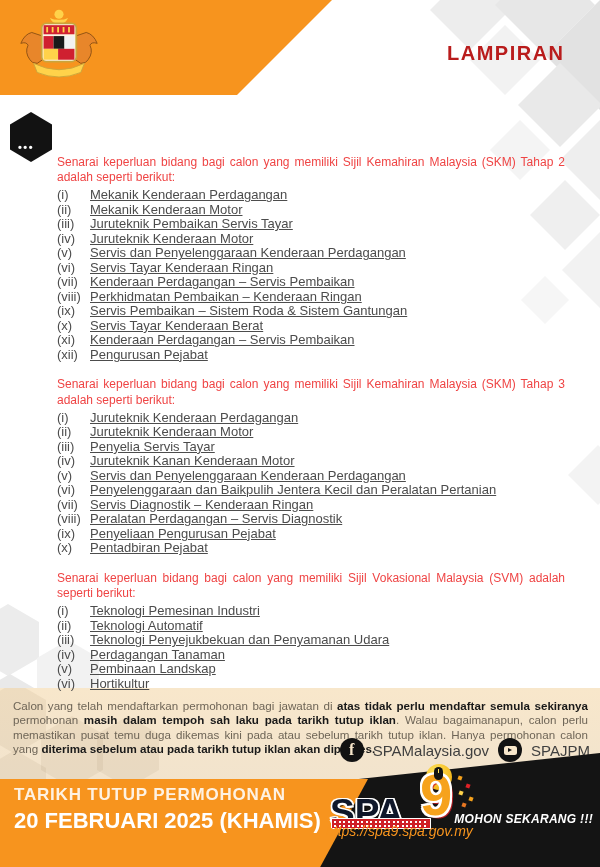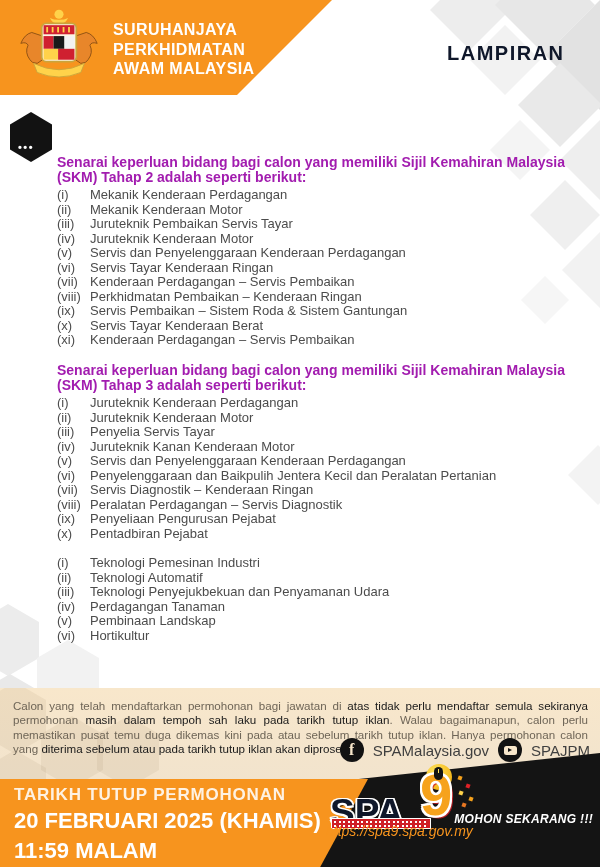--- a/index.html
+++ b/index.html
@@ -10,47 +10,47 @@
   
   .deco { position:absolute; left:0; top:0; width:600px; height:867px; z-index:0; }
 
   
   .header-banner { position:absolute; left:0; top:0; width:600px; height:95px;
     background:#F7941E; clip-path:polygon(0 0,332px 0,237px 100%,0 100%); z-index:2; }
   .crest { position:absolute; left:13px; top:7px; width:92px; height:80px; }
   .org-name { position:absolute; left:113px; top:20px; font-size:16px; font-weight:800;
     color:#ffffff; line-height:19.5px; letter-spacing:.4px; }
   .lampiran { position:absolute; left:447px; top:42px; font-size:20px; font-weight:800;
-    color:#0f172a; letter-spacing:1.5px; z-index:2; }
+    color:#b91c1c; letter-spacing:1.5px; z-index:2; }
 
   
   .hex-icon { position:absolute; left:10px; top:112px; width:42px; height:50px; background:#121212;
     clip-path:polygon(50% 0,100% 25%,100% 75%,50% 100%,0 75%,0 25%); z-index:2; }
   .hex-dots { position:absolute; left:8px; top:29px; color:#ffffff; font-size:11px;
     font-weight:700; letter-spacing:1.5px; }
   .title-block { position:absolute; left:57px; top:111px; z-index:2; }
   .doc-title { font-size:21px; font-weight:800; color:#161616; letter-spacing:.2px; }
   .doc-subtitle { font-size:10.5px; color:#979797; margin-top:2px; letter-spacing:.2px; }
 
   
   .sections { position:absolute; left:57px; top:155px; width:508px; z-index:2; }
   .section { margin-bottom:15px; }
-  .intro { font-weight:700; font-size:14px; line-height:15.2px; color:#a21caf;
+  .intro { font-weight:400; font-size:12px; line-height:15.2px; color:#ef4444;
     text-align:justify; margin-bottom:3px; }
   .item { display:flex; font-size:13px; line-height:14.5px; color:#4c4c4c; }
   .item .num { width:33px; flex:none; }
-  .item .lbl { flex:1; }
+  .item .lbl { flex:1;text-decoration:underline; }
 
   
   .note-band { position:absolute; left:0; top:688px; width:600px; height:179px;
     background:linear-gradient(#f8e7cb,#ece0cf); z-index:1; }
   .note-hex { position:absolute; left:0; top:0; width:600px; height:179px; }
   .note-text { position:relative; padding:11px 12px 0 13px; font-size:11.6px; line-height:14.4px;
     text-align:justify; color:#6e6557; }
-  .note-text b { color:#191919; font-weight:400; }
+  .note-text b { color:#191919; font-weight:700; }
   .social-row { position:absolute; right:10px; top:50px; display:flex; align-items:center; gap:9px; }
   .soc-circle { position:relative; width:24px; height:24px; border-radius:50%; background:#121212;
     color:#f8e7cb; display:flex; align-items:center; justify-content:center; flex:none; }
   .soc-circle.fb { font-size:16px; font-weight:700; font-family:"Liberation Serif", serif; }
   .yt-rect { position:relative; width:13px; height:9px; background:#f8e7cb; border-radius:2.5px; }
   .yt-tri { position:absolute; left:4.5px; top:2px; width:0; height:0;
     border-left:4px solid #121212; border-top:2.5px solid transparent; border-bottom:2.5px solid transparent; }
   .soc-label { font-size:15px; color:#3f3f3f; }
 
   
@@ -152,25 +152,20 @@
           <rect x="54" y="22" width="2" height="6"></rect>
         <rect x="60" y="22" width="2" height="6"></rect>
       </g>
       <rect x="33" y="32" width="11" height="14" fill="#cf2030"></rect>
       <rect x="44" y="32" width="12" height="14" fill="#1a1a1a"></rect>
       <rect x="56" y="32" width="11" height="14" fill="#f2f2f2"></rect>
       <rect x="33" y="46" width="16" height="12" fill="#ffd24a"></rect>
       <rect x="49" y="46" width="18" height="12" fill="#cf2030"></rect>
       <path d="M22 62 q28 14 56 0 l-4 10 q-24 10 -48 0 Z" fill="#ffd24a" stroke="#caa43a" stroke-width="1"></path>
     </svg>
-    <div class="org-name">
-      <div>SURUHANJAYA</div>
-      <div>PERKHIDMATAN</div>
-      <div>AWAM MALAYSIA</div>
-    </div>
   </header>
   <div class="lampiran">LAMPIRAN</div>
 
   <div class="hex-icon">
     <div class="hex-dots">•••</div>
   </div>
 
   <main class="sections">
       <section class="section">
         <p class="intro">Senarai keperluan bidang bagi calon yang memiliki Sijil Kemahiran Malaysia (SKM) Tahap 2 adalah seperti berikut:</p>
@@ -211,20 +206,24 @@
           <span class="lbl">Servis Pembaikan – Sistem Roda &amp; Sistem Gantungan</span>
         </div>
         <div class="item">
           <span class="num">(x)</span>
           <span class="lbl">Servis Tayar Kenderaan Berat</span>
         </div>
         <div class="item">
           <span class="num">(xi)</span>
           <span class="lbl">Kenderaan Perdagangan – Servis Pembaikan</span>
         </div>
+        <div class="item">
+          <span class="num">(xii)</span>
+          <span class="lbl">Pengurusan Pejabat</span>
+        </div>
       </section>
       <section class="section">
         <p class="intro">Senarai keperluan bidang bagi calon yang memiliki Sijil Kemahiran Malaysia (SKM) Tahap 3 adalah seperti berikut:</p>
         <div class="item">
           <span class="num">(i)</span>
           <span class="lbl">Juruteknik Kenderaan Perdagangan</span>
         </div>
         <div class="item">
           <span class="num">(ii)</span>
           <span class="lbl">Juruteknik Kenderaan Motor</span>
@@ -256,20 +255,21 @@
         <div class="item">
           <span class="num">(ix)</span>
           <span class="lbl">Penyeliaan Pengurusan Pejabat</span>
         </div>
         <div class="item">
           <span class="num">(x)</span>
           <span class="lbl">Pentadbiran Pejabat</span>
         </div>
       </section>
       <section class="section">
+        <p class="intro">Senarai keperluan bidang bagi calon yang memiliki Sijil Vokasional Malaysia (SVM) adalah seperti berikut:</p>
         <div class="item">
           <span class="num">(i)</span>
           <span class="lbl">Teknologi Pemesinan Industri</span>
         </div>
         <div class="item">
           <span class="num">(ii)</span>
           <span class="lbl">Teknologi Automatif</span>
         </div>
         <div class="item">
           <span class="num">(iii)</span>
@@ -287,21 +287,20 @@
           <span class="num">(vi)</span>
           <span class="lbl">Hortikultur</span>
         </div>
       </section>
     </main>
 
   <div class="black-band"></div>
   <div class="orange-bar">
     <div class="closing-title">TARIKH TUTUP PERMOHONAN</div>
     <div class="closing-date">20 FEBRUARI 2025 (KHAMIS)</div>
-    <div class="closing-time">11:59 MALAM</div>
   </div>
 
   <div class="spa9">
     <div class="spa-ball"></div>
     <div class="spa-mouse"></div>
     <div class="spa-nine">9</div>
     <div class="spa-word">SPA</div>
     <div class="spa-strip">
       <div class="dash d1"></div>
         <div class="dash d2"></div>

